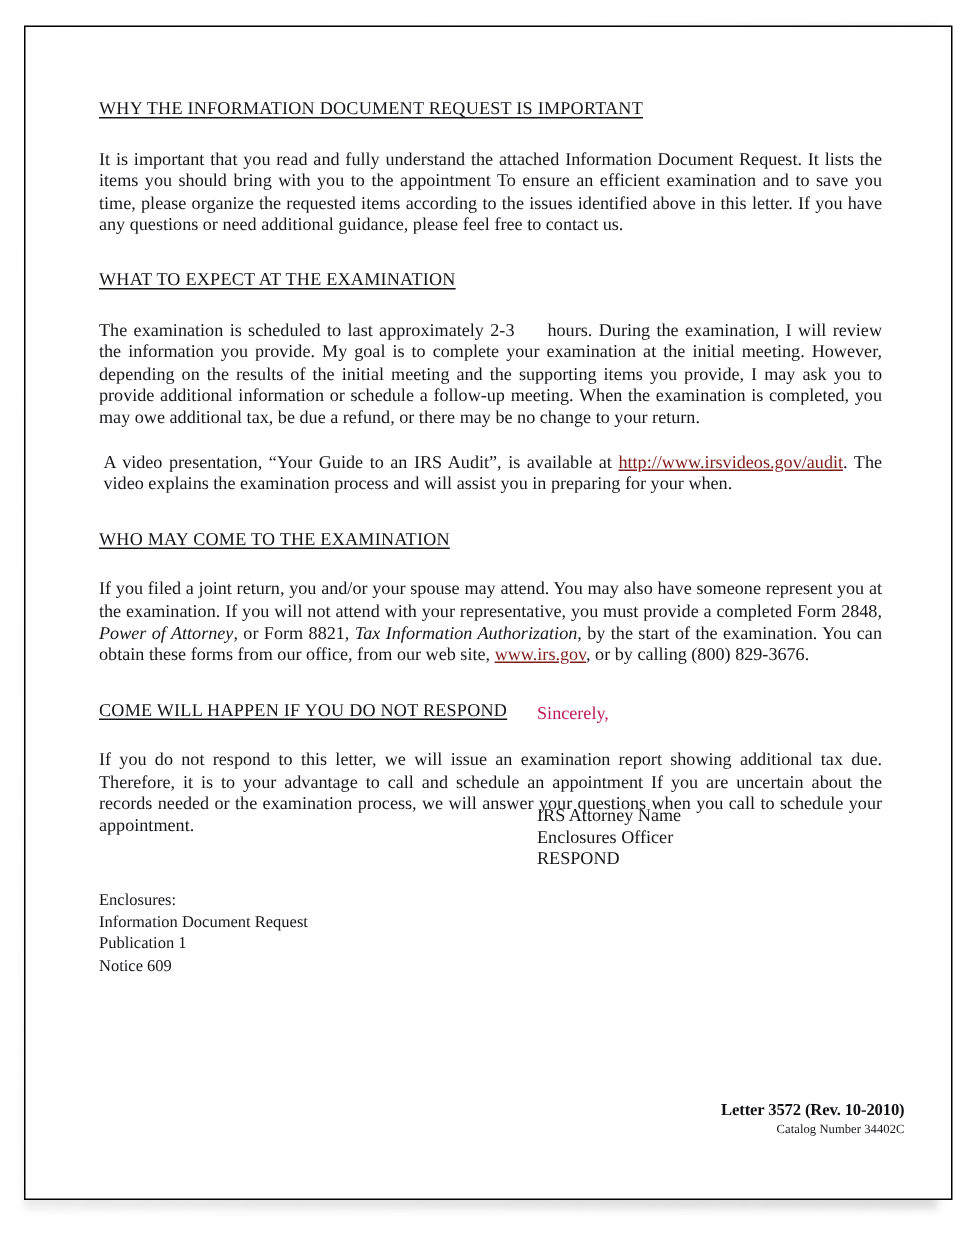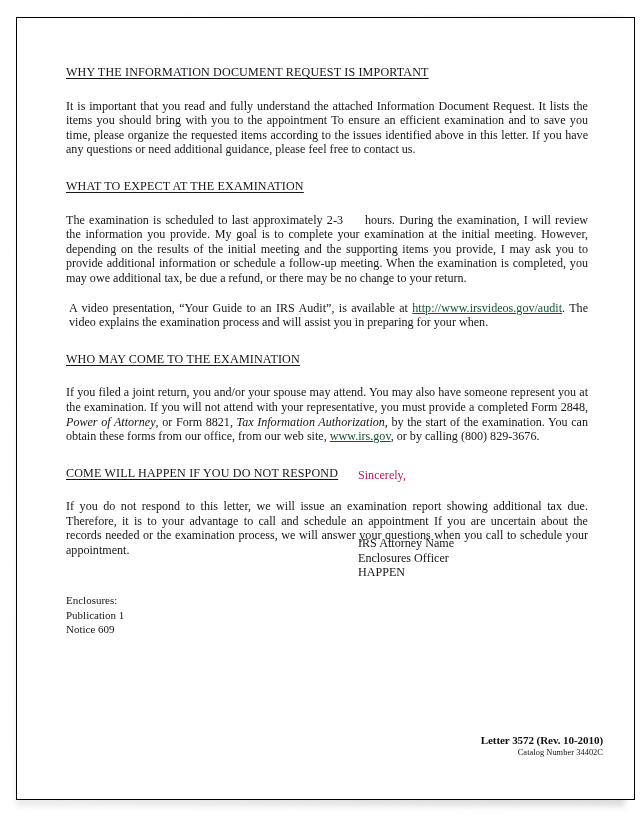--- a/index.html
+++ b/index.html
@@ -58,21 +58,21 @@
     margin: 0;
   }
   .gap-md { height: 15px; }
   .gap-lg { height: 19px; }
   .gap-xl { height: 22px; }
 
   .indent {
     padding-left: 3px;
   }
   a.inline-link, .inline-link {
-    color: #14532d;
+    color: #7f1d1d;
     text-decoration: underline;
     text-underline-offset: 1px;
   }
   .ital {
     font-style: italic;
   }
   .wide-space {
     display: inline-block;
     width: 22px;
   }
@@ -158,25 +158,26 @@
     <div class="gap-lg"></div>
     <p class="para">If you do not respond to this letter, we will issue an examination report showing additional tax due. Therefore, it is to your advantage to call and schedule an appointment  If you are uncertain about the records needed or the examination process, we will answer your questions when you call to schedule your appointment.</p>
 
   </div>
 
   <div class="closing-block">Sincerely,</div>
 
   <div class="signature-block">
     <div>IRS Attorney Name</div>
     <div>Enclosures Officer</div>
-    <div>HAPPEN</div>
+    <div>RESPOND</div>
   </div>
 
   <div class="enclosures-block">
     <div>Enclosures:</div>
+    <div>Information Document Request</div>
     <div>Publication 1</div>
     <div>Notice 609</div>
   </div>
 
   <div class="footer-block">
     <div class="footer-main">Letter 3572 (Rev.  10-2010)</div>
     <div class="footer-sub">Catalog Number 34402C</div>
   </div>
 
 </div>

